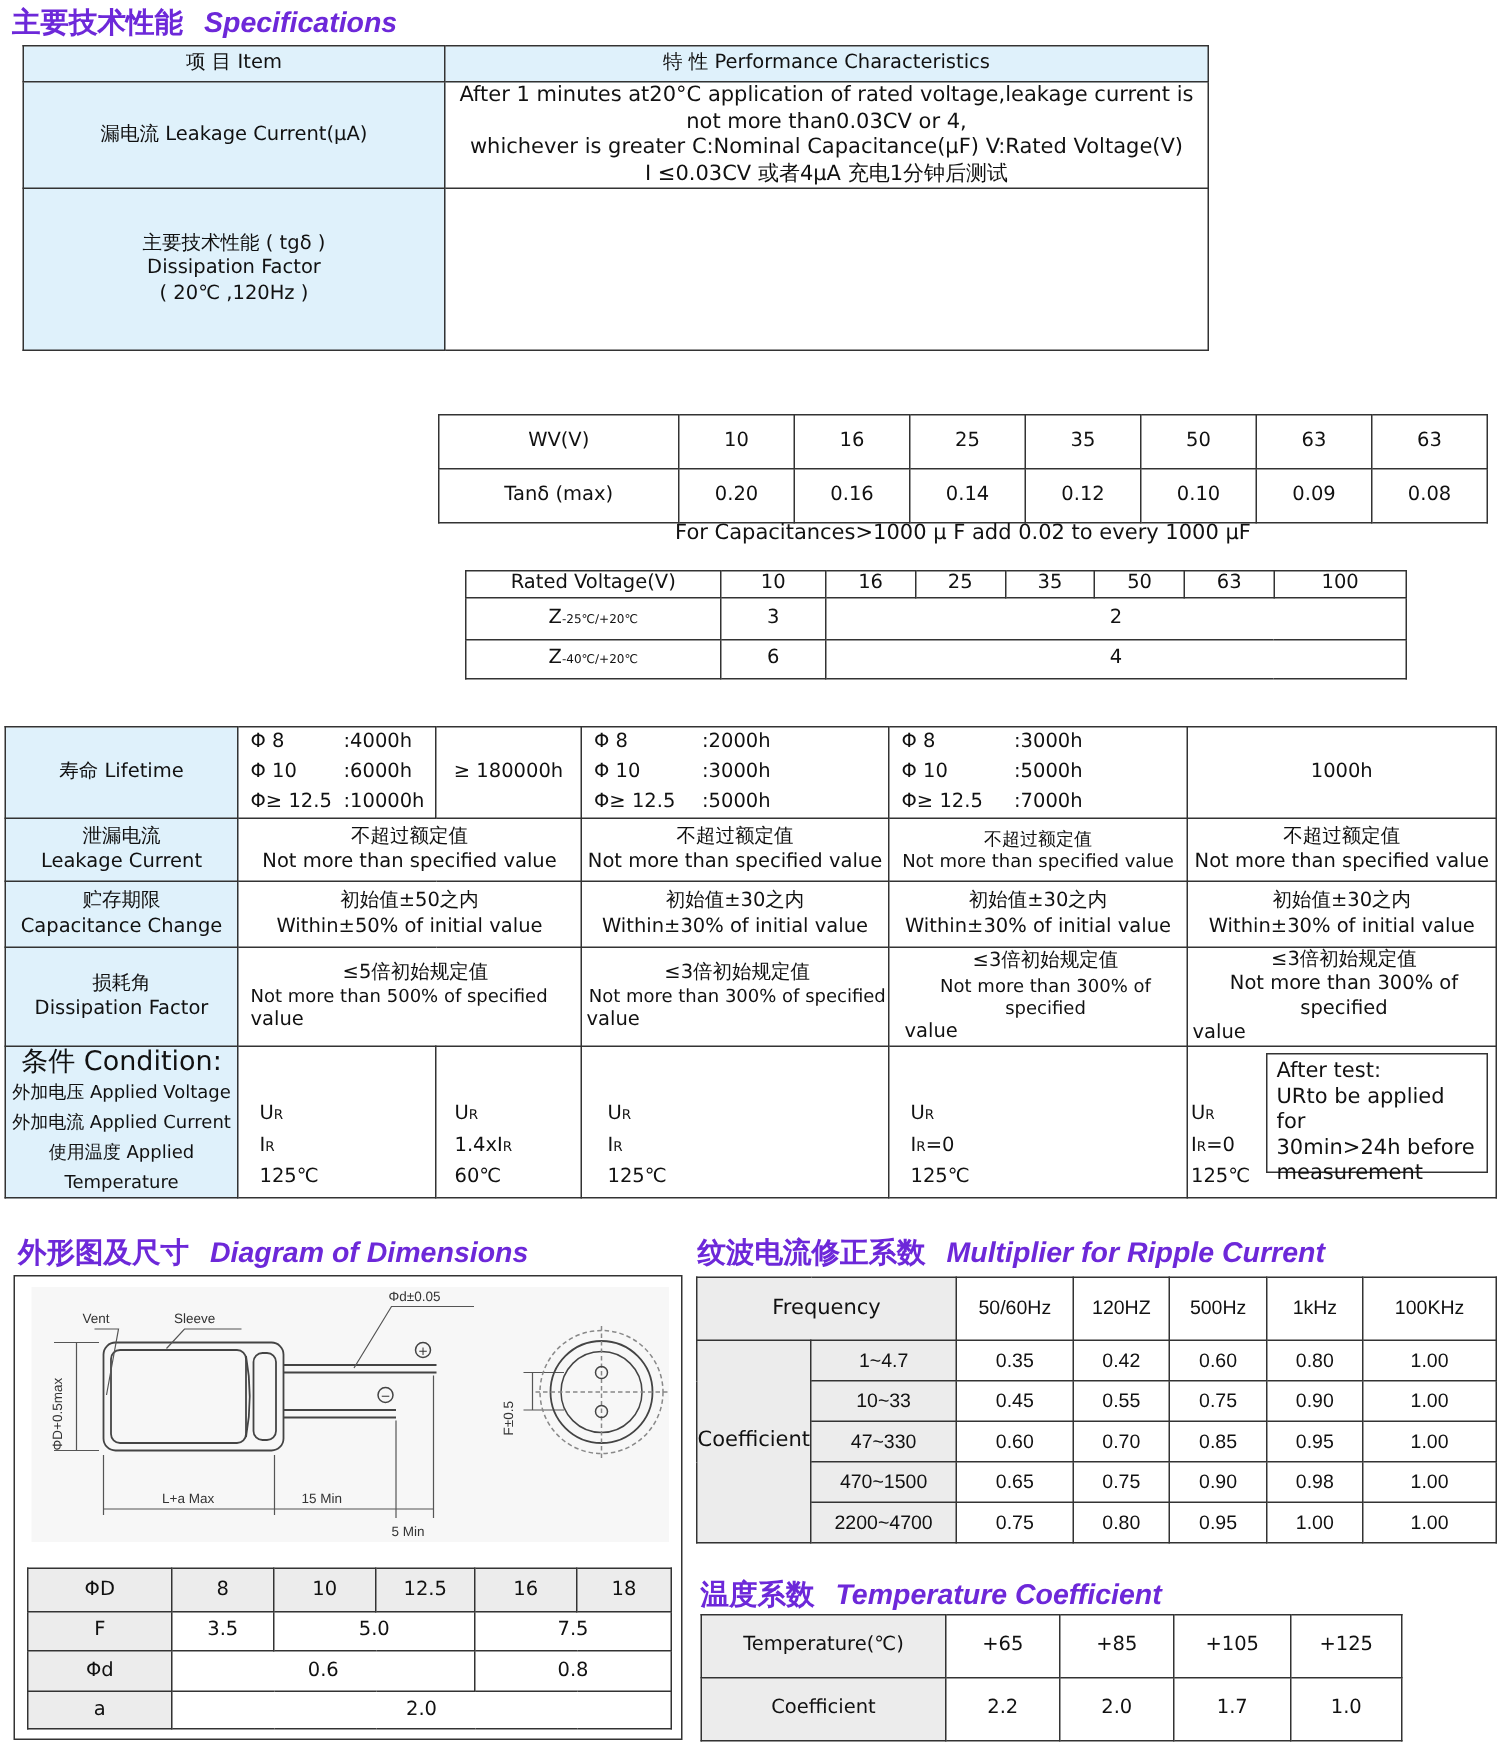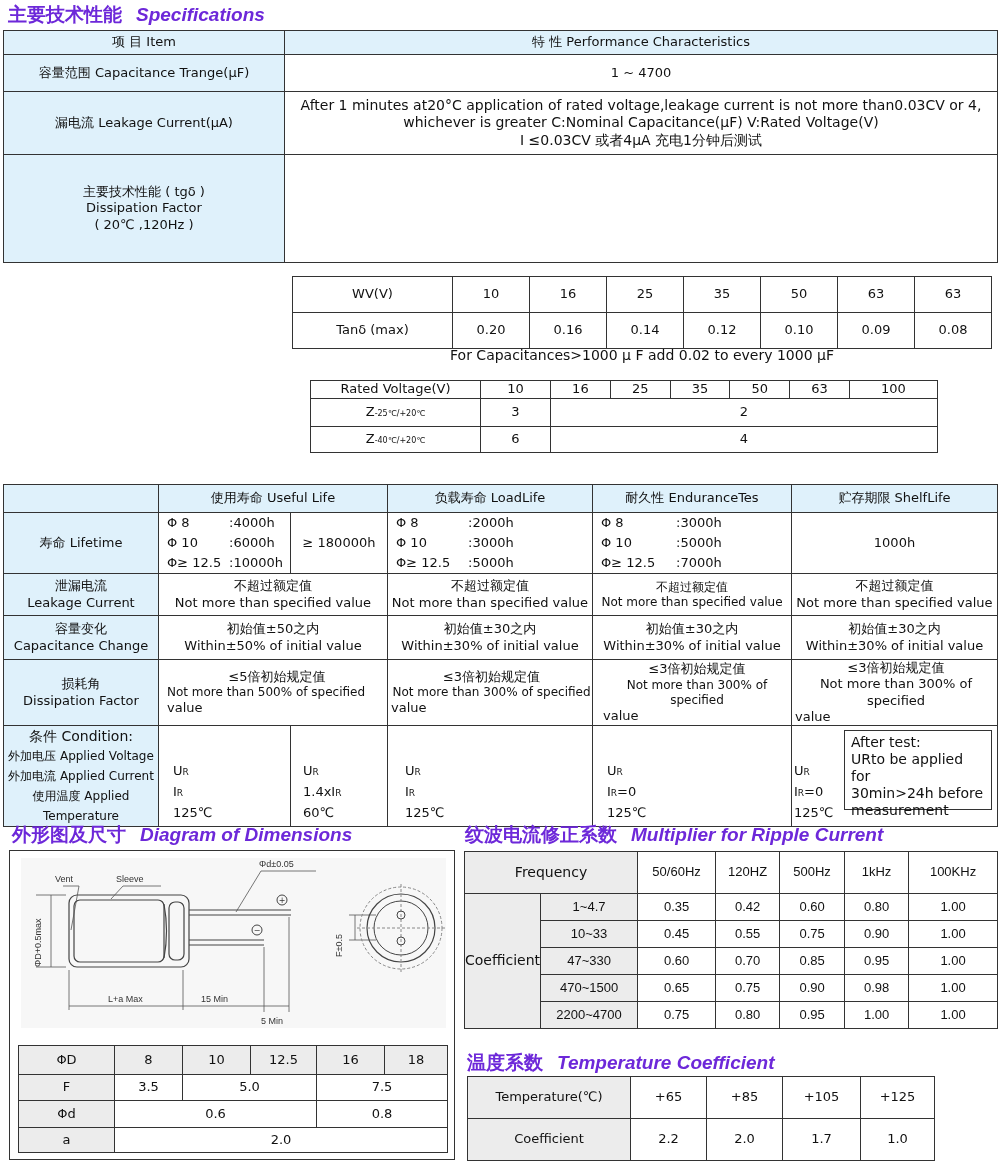--- a/index.html
+++ b/index.html
@@ -15,33 +15,29 @@
   sub{font-size:8px;vertical-align:baseline}
   .rsub{font-size:9px}
 </style>
 </head>
 <body>
 
 <div class="h" style="left:8px;top:2px">
   <span>主要技术性能</span><span class="en">Specifications</span>
 </div>
 
-<table style="left:3px;top:30px;width:995px">
+<table style="left:15px;top:30px;width:791px">
   <colgroup>
       <col style="width:281px">
       <col>
     </colgroup>
   <tbody>
       <tr style="height:24px">
     <td class="lb">项 目 Item</td>
     <td class="lb">特 性 Performance Characteristics</td>
-  </tr>
-  <tr style="height:37px">
-    <td class="lb">容量范围  Capacitance Trange(μF)</td>
-    <td>1 ~ 4700</td>
   </tr>
   <tr style="height:63px">
     <td class="lb">漏电流 Leakage Current(μA)</td>
     <td style="font-size:14px">
       <div>After 1 minutes at20°C application of rated voltage,leakage current is not more than0.03CV or 4,</div>
       <div>whichever is   greater C:Nominal Capacitance(μF)   V:Rated Voltage(V)</div>
       <div>I ≤0.03CV  或者4μA 充电1分钟后测试</div>
     </td>
   </tr>
   <tr style="height:108px">
@@ -129,27 +125,20 @@
 <table style="left:3px;top:484px;width:995px;font-size:14px">
   <colgroup>
       <col style="width:155px">
       <col style="width:132px">
       <col style="width:97px">
       <col style="width:205px">
       <col style="width:199px">
       <col>
     </colgroup>
   <tbody>
-      <tr style="height:28px">
-    <td class="lb"></td>
-    <td class="lb" colspan="2">使用寿命   Useful Life</td>
-    <td class="lb">负载寿命 LoadLife</td>
-    <td class="lb">耐久性 EnduranceTes</td>
-    <td class="lb">贮存期限 ShelfLife</td>
-  </tr>
   <tr style="height:60px">
     <td class="lb">寿命 Lifetime</td>
     <td class="left" style="line-height:20px">
       <div><span style="display:inline-block;width:62px">Φ 8</span><span>:4000h</span></div>
       <div><span style="display:inline-block;width:62px">Φ 10</span><span>:6000h</span></div>
       <div><span style="display:inline-block;width:62px">Φ≥ 12.5</span><span>:10000h</span></div>
     </td>
     <td>≥ 180000h</td>
     <td class="left" style="line-height:20px">
       <div><span style="display:inline-block;width:72px">Φ 8</span><span>:2000h</span></div>
@@ -180,21 +169,21 @@
           <div>不超过额定值</div>
           <div>Not more than specified value</div>
         </td>
     <td>
           <div>不超过额定值</div>
           <div>Not more than specified value</div>
         </td>
   </tr>
   <tr style="height:44px">
     <td class="lb">
-          <div>容量变化</div>
+          <div>贮存期限</div>
           <div>Capacitance Change</div>
         </td>
     <td colspan="2">
           <div>初始值±50之内</div>
           <div>Within±50% of initial value</div>
         </td>
     <td>
           <div>初始值±30之内</div>
           <div>Within±30% of initial value</div>
         </td>
@@ -228,21 +217,21 @@
           <div>value</div>
         </td>
     <td style="text-align:left;padding-left:3px">
           <div style="text-align:center">≤3倍初始规定值</div>
           <div style="text-align:center">Not more than 300% of specified</div>
           <div>value</div>
         </td>
   </tr>
   <tr style="height:92px">
     <td class="lb" style="font-size:12px;line-height:20px">
-      <div style="font-size:14px">条件 Condition:</div>
+      <div style="font-size:18px">条件 Condition:</div>
       <div>外加电压 Applied Voltage</div>
       <div>外加电流 Applied Current</div>
       <div>使用温度 Applied Temperature</div>
     </td>
     <td class="left" style="vertical-align:bottom;padding-bottom:4px;line-height:19px;padding-left:14px">
       <div><span>U</span><span class="rsub">R</span></div>
       <div><span>I</span><span class="rsub">R</span></div>
       <div>125℃</div>
     </td>
     <td class="left" style="vertical-align:bottom;padding-bottom:4px;line-height:19px;padding-left:12px">

